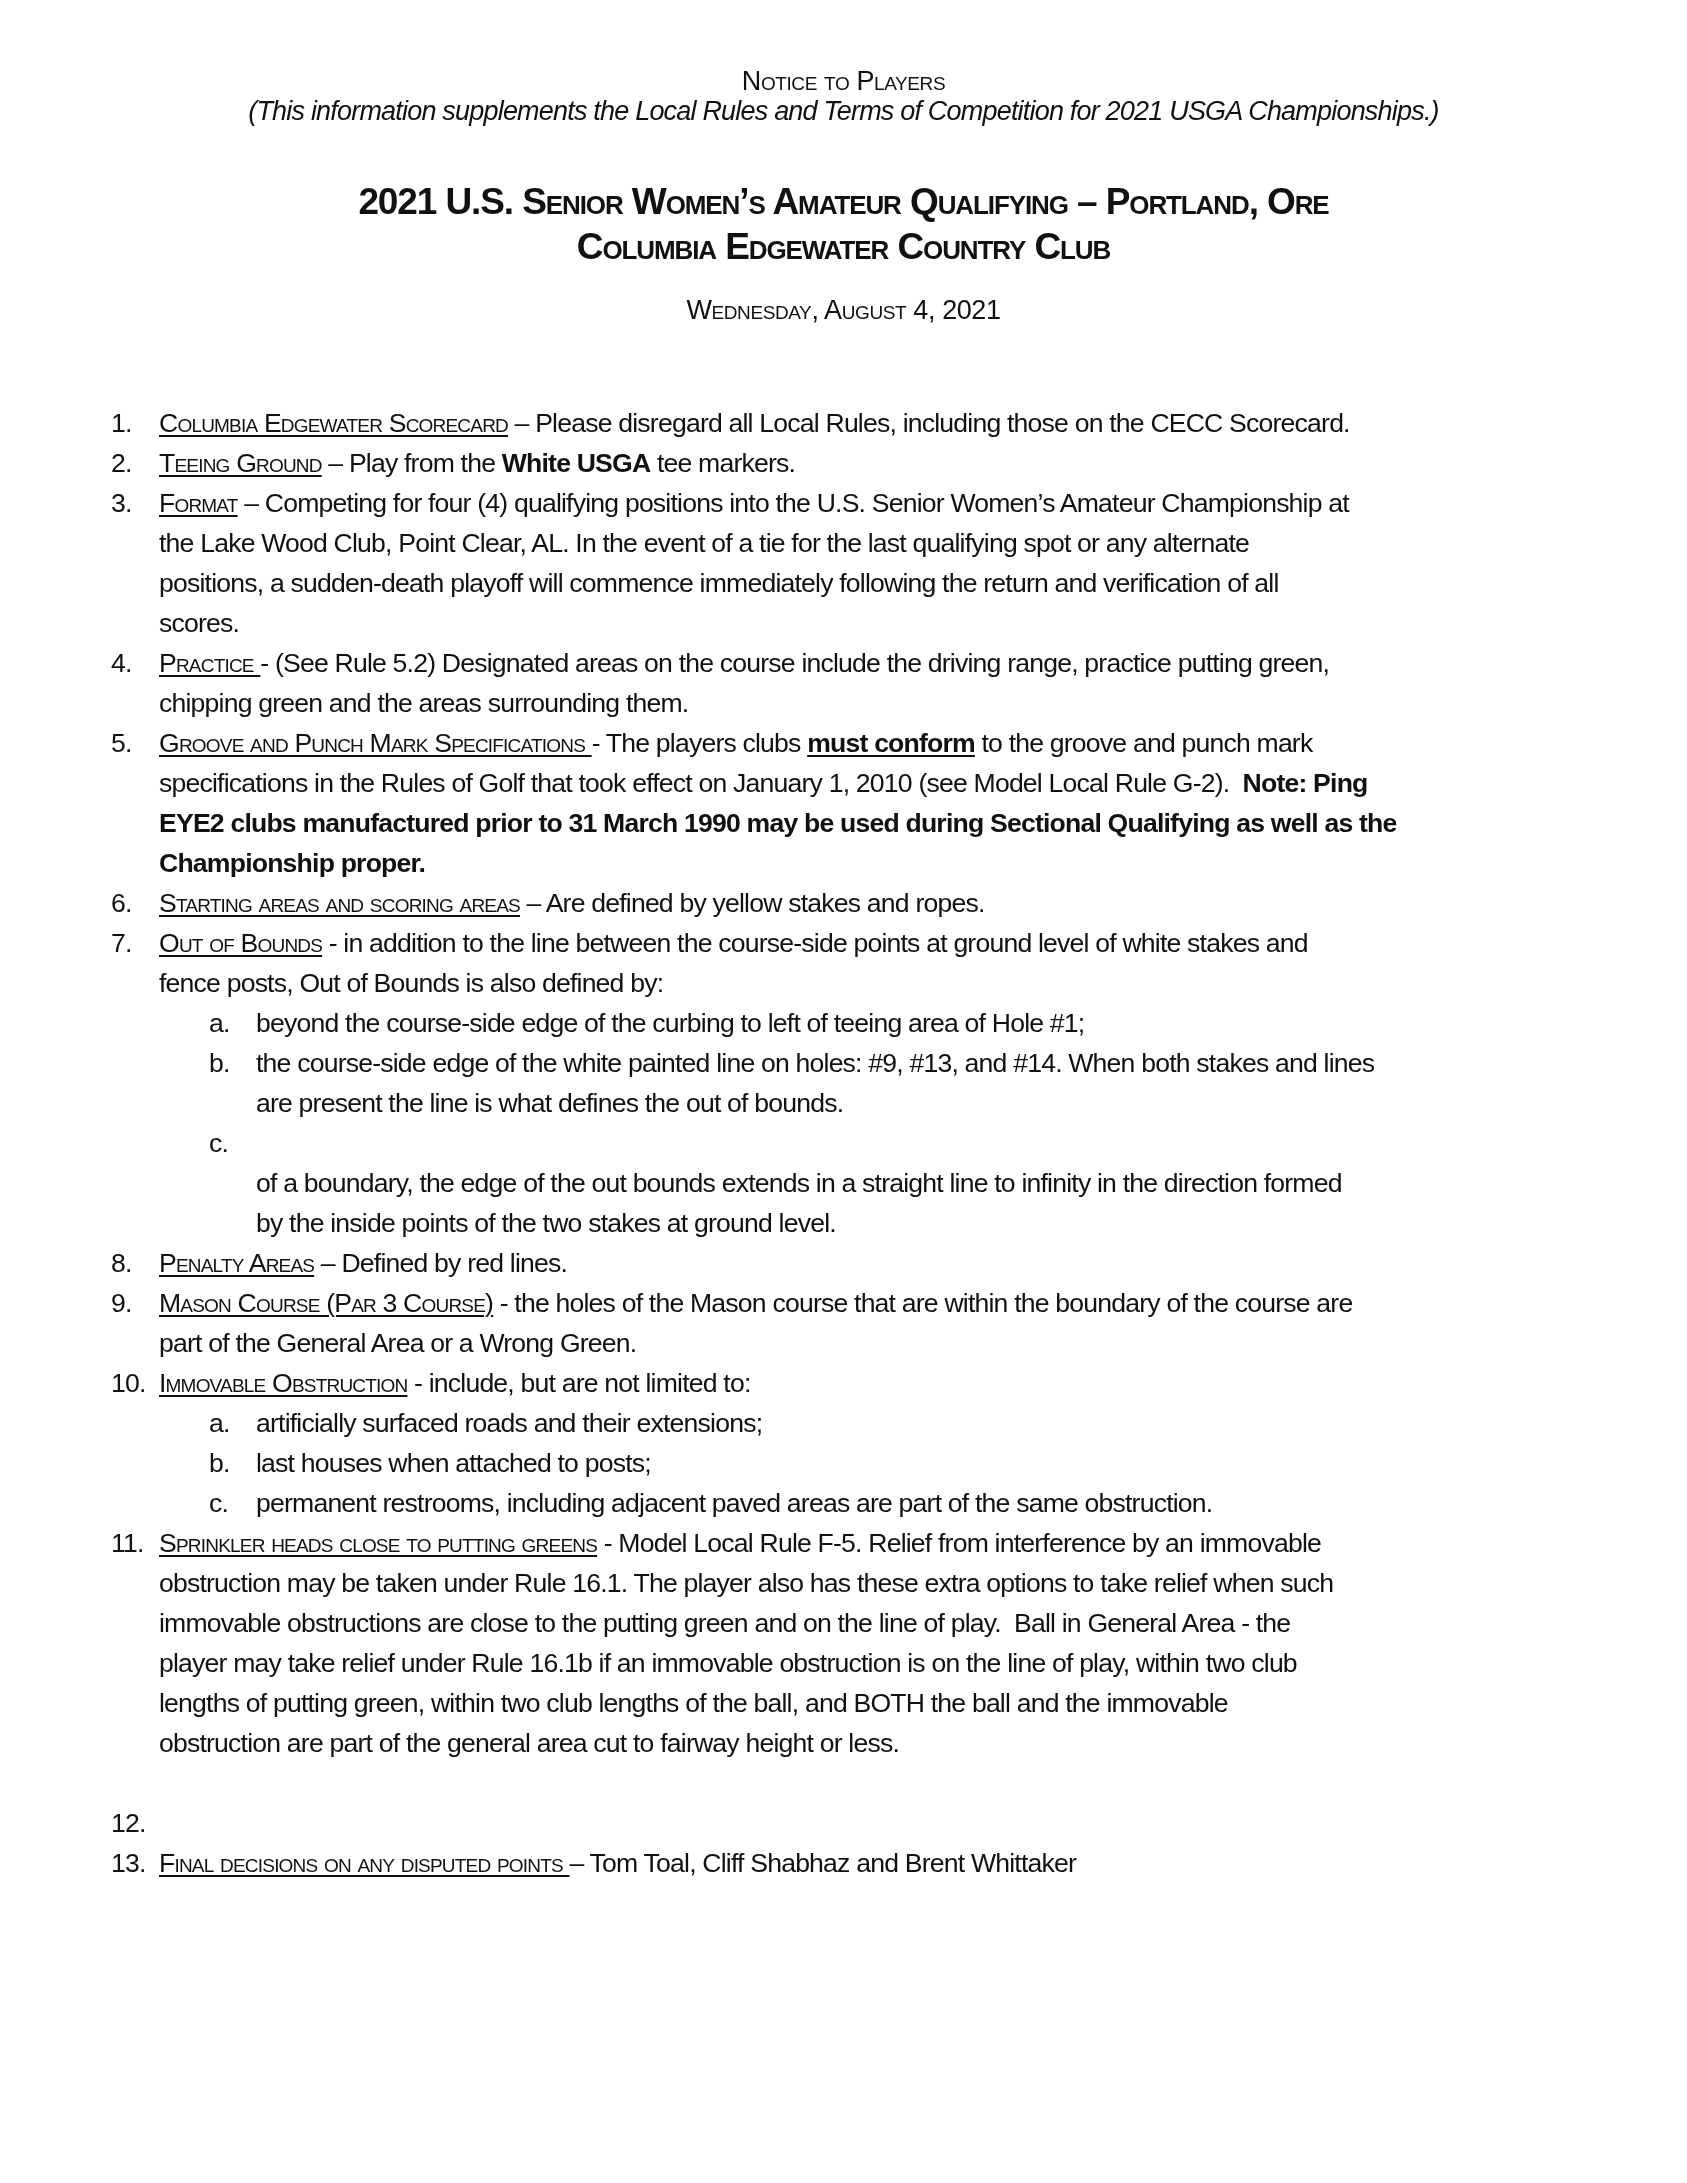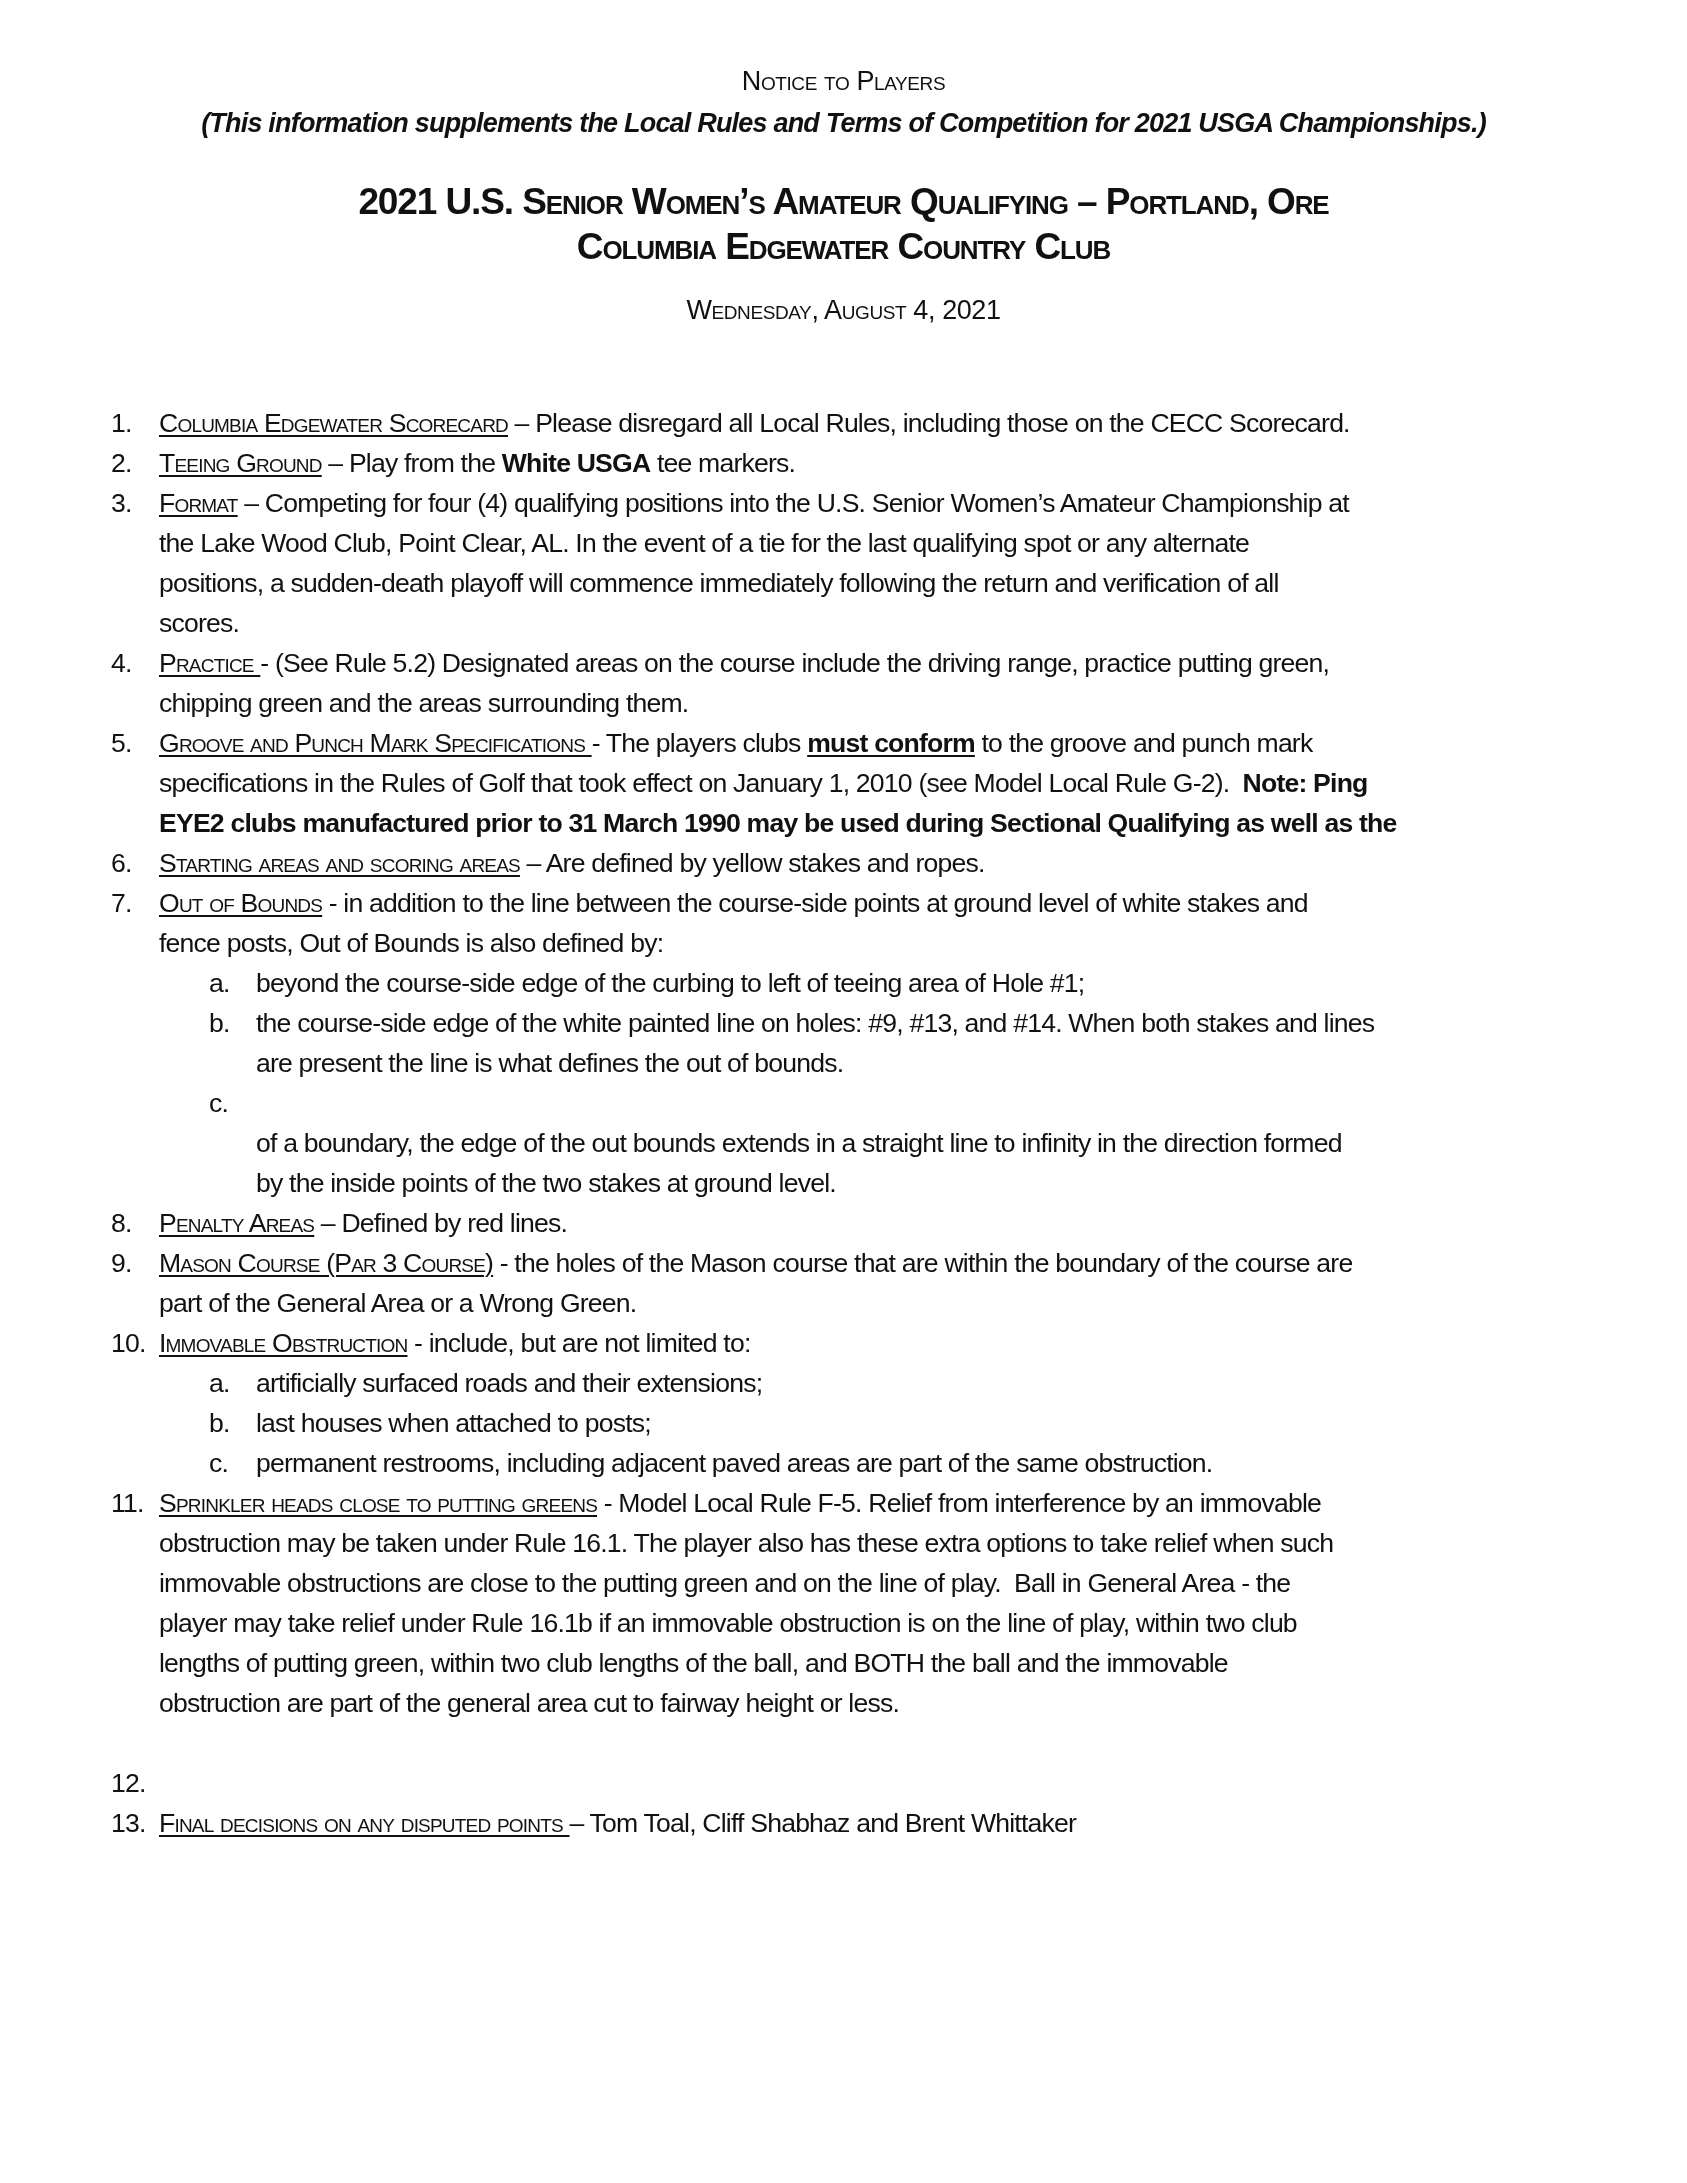--- a/index.html
+++ b/index.html
@@ -3,21 +3,21 @@
 <meta charset="utf-8">
 <style>
   html, body { margin: 0; padding: 0; background: #ffffff; }
   body {
     width: 1687px; height: 2183px; position: relative; overflow: hidden;
     font-family: "Liberation Sans", sans-serif; color: #111111;
   }
   .page { position: absolute; left: 0; top: 0; width: 1687px; height: 1774px; }
   .center { position: absolute; left: 0; width: 1687px; text-align: center; white-space: nowrap; }
   .notice { top: 66px; font-size: 27px; font-variant: small-caps; letter-spacing: -0.4px; }
-  .subtitle { top: 108px; font-size: 27px; font-style: italic; letter-spacing: -0.8px; font-weight: bold; }
+  .subtitle { top: 96px; font-size: 27px; font-style: italic; letter-spacing: -0.8px; }
   .title { top: 181px; font-size: 37px; font-weight: bold; font-variant: small-caps; letter-spacing: -1.1px; }
   .club { top: 226px; font-size: 37px; font-weight: bold; font-variant: small-caps; letter-spacing: -1.1px; }
   .date { top: 295px; font-size: 27px; font-variant: small-caps; letter-spacing: -0.4px; }
 
   .list { position: absolute; left: 0; top: 403px; width: 1687px; }
   .line { position: relative; height: 40px; line-height: 40px; font-size: 26.6px; white-space: nowrap; letter-spacing: -0.8px; }
   .num { position: absolute; left: 111px; }
   .txt { position: absolute; left: 159px; }
   .snum { position: absolute; left: 209px; }
   .stxt { position: absolute; left: 256px; }
@@ -73,20 +73,23 @@
 
     <div class="line">
       <span class="num">5.</span>
       <span class="txt"><span class="head">Groove and Punch Mark Specifications </span><span>- The players clubs </span><span class="bu">must conform</span><span> to the groove and punch mark</span></span>
     </div>
     <div class="line">
         <span class="txt"><span style="white-space:pre">specifications in the Rules of Golf that took effect on January 1, 2010 (see Model Local Rule G-2).  </span><span class="b">Note: Ping</span></span>
       </div>
     <div class="line">
         <span class="txt b">EYE2 clubs manufactured prior to 31 March 1990 may be used during Sectional Qualifying as well as the</span>
+      </div>
+    <div class="line">
+        <span class="txt b">Championship proper.</span>
       </div>
 
     <div class="line">
       <span class="num">6.</span>
       <span class="txt"><span class="head">Starting areas and scoring areas</span> <span>– Are defined by yellow stakes and ropes.</span></span>
     </div>
 
     <div class="line">
       <span class="num">7.</span>
       <span class="txt"><span class="head">Out of Bounds</span><span style="white-space:pre"> - in addition to the line between the course-side points at ground level of white stakes and</span></span>

